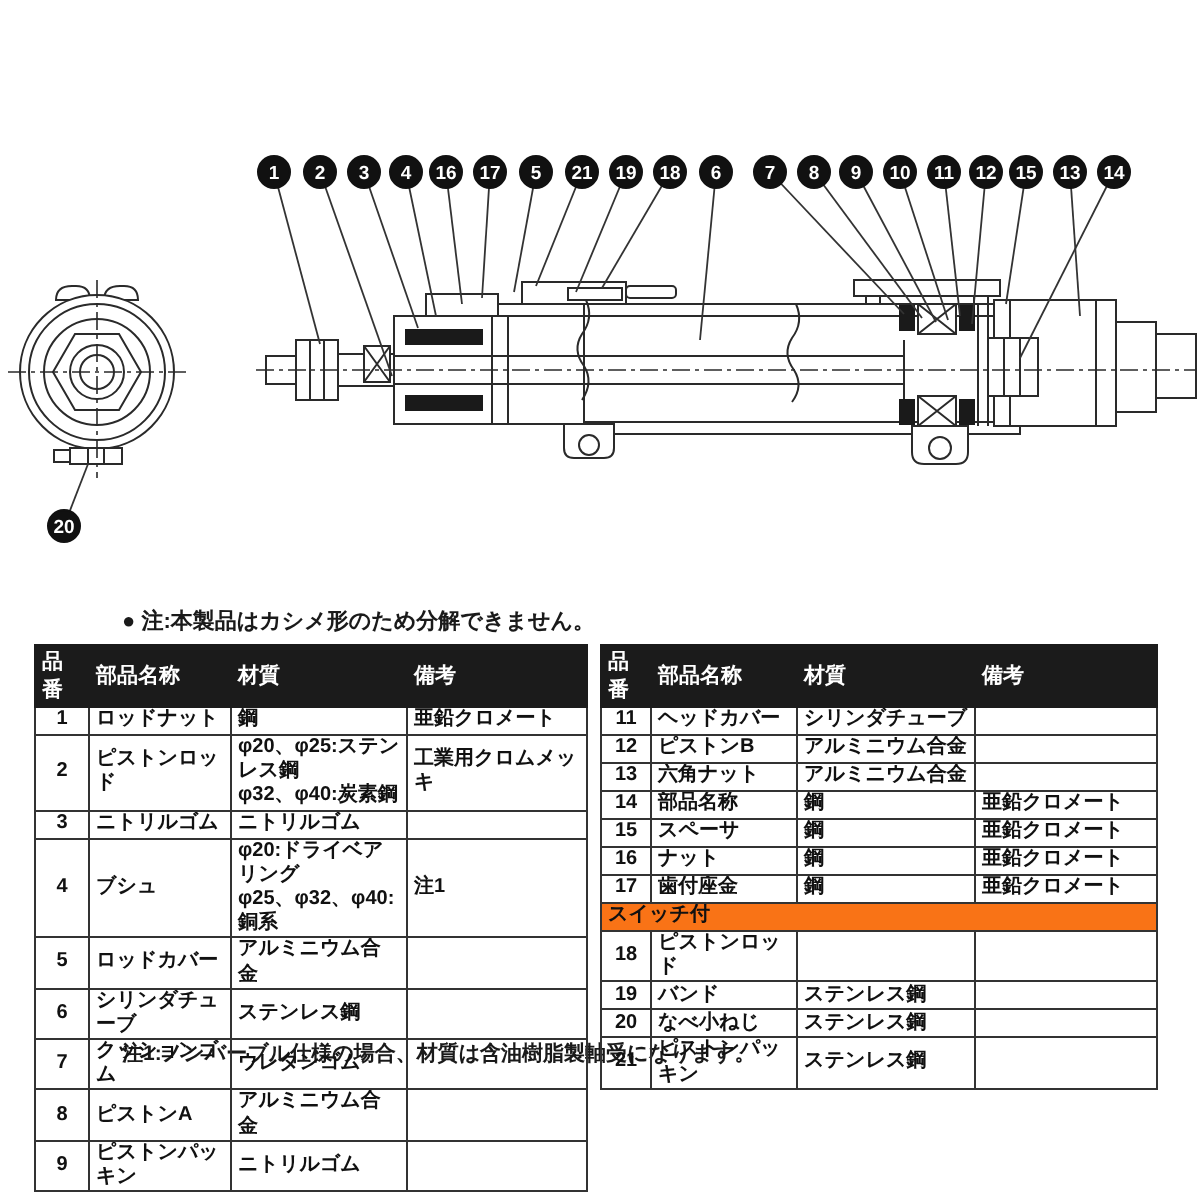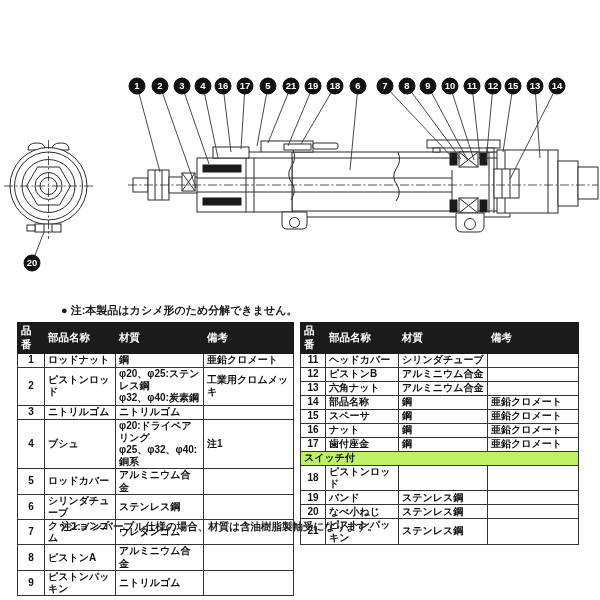--- a/index.html
+++ b/index.html
@@ -25,21 +25,21 @@
   #table-right{left:300px;width:278px;}
   th{
     background:#1b1b1b;color:#fff;font-size:10.5px;font-weight:bold;text-align:left;
     padding:1px 3px;border:1px solid #1b1b1b;height:13px;
   }
   td{
     border:1px solid #333;padding:0 3px;font-size:10px;font-weight:bold;color:#111;
     height:13px;line-height:1.22;white-space:pre-line;vertical-align:middle;overflow:hidden;
   }
   td.c0{text-align:center;padding:0 1px;}
-  td.section{background:#bef264;color:#111;}
+  td.section{background:#f97316;color:#111;}
 </style>
 </head>
 <body>
 
 <svg id="diagram" width="600" height="300" viewBox="0 0 600 300">
 
   <g>
 
     <rect class="wh" x="292" y="152" width="218" height="65"></rect>
     <path class="ln" d="M292 158 H510 M292 211 H510"></path>

